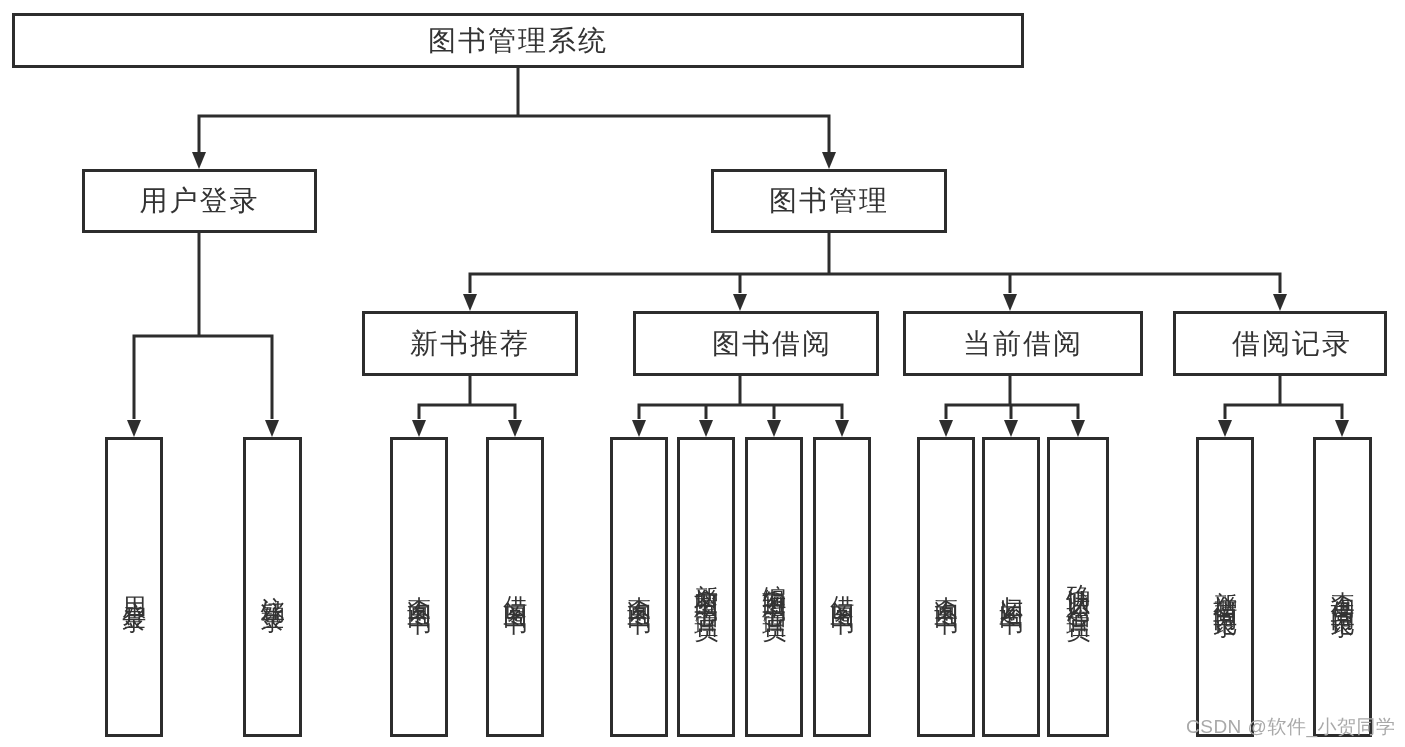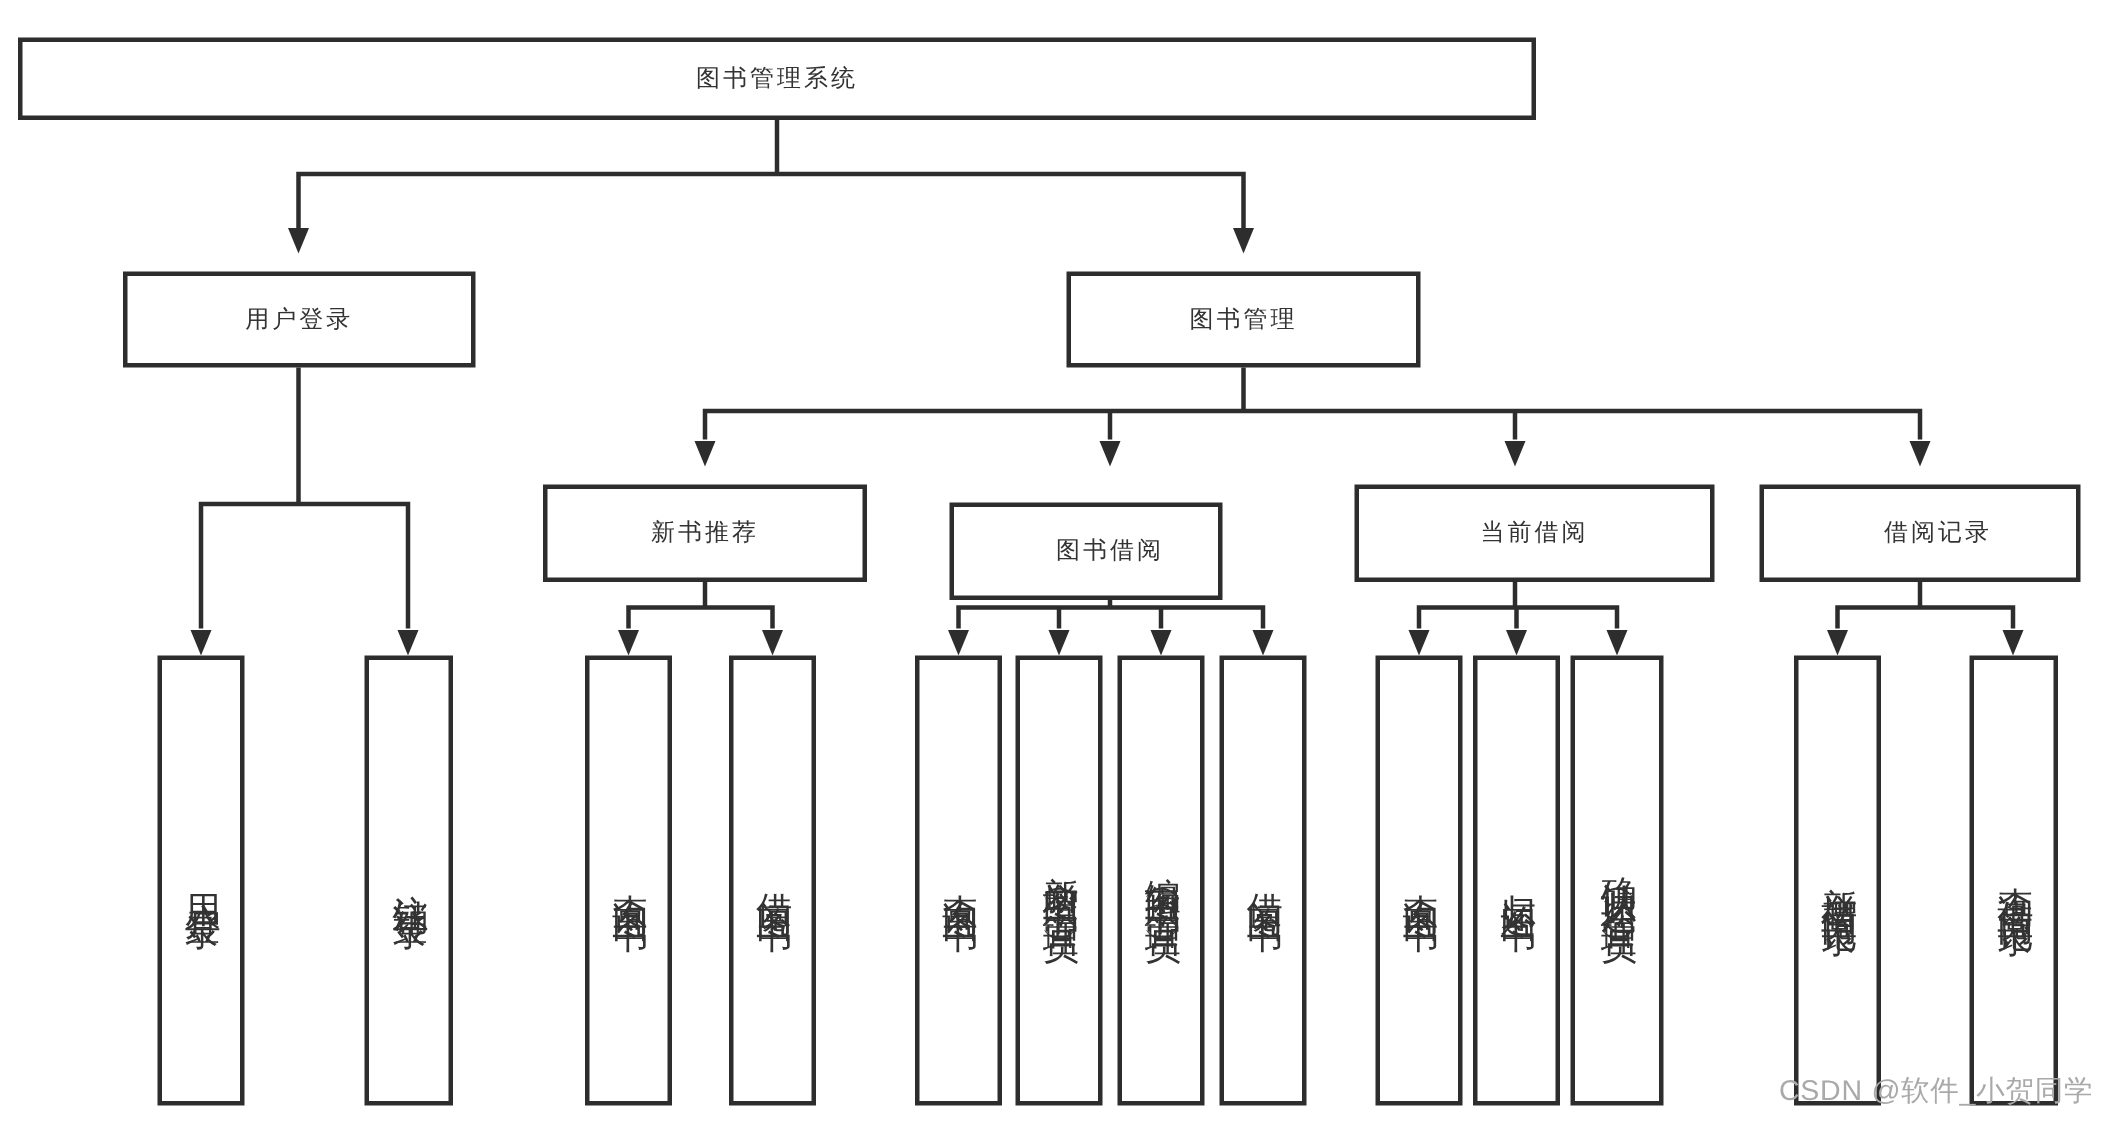--- a/index.html
+++ b/index.html
@@ -21,21 +21,21 @@
     position: absolute;
     box-sizing: border-box;
     background: #ffffff;
     border: 3px solid #2d2d2d;
     display: flex;
     align-items: center;
     justify-content: center;
     color: #333333;
     z-index: 2;
   }
-  .hbox { font-size: 16px; letter-spacing: 2px; white-space: nowrap; margin-top: 12px; }
+  .hbox { font-size: 28px; letter-spacing: 2px; white-space: nowrap; }
   .vbox span {
     writing-mode: vertical-rl;
     text-orientation: mixed;
     font-size: 24px;
     letter-spacing: 5px;
     line-height: 1.1;
     color: #333333;
   }
   .watermark {
     position: absolute;
@@ -45,21 +45,21 @@
     color: #a9a9a9;
     letter-spacing: 0.5px;
     white-space: nowrap;
     z-index: 3;
   }
   
   #node-root        { left: 12px;   top: 13px;  width: 1012px; height: 55px; }
   #node-login       { left: 82px;   top: 169px; width: 235px;  height: 64px; }
   #node-mgmt        { left: 711px;  top: 169px; width: 236px;  height: 64px; }
   #node-g0          { left: 362px;  top: 311px; width: 216px;  height: 65px; }
-  #node-g1          { left: 633px;  top: 323px; width: 182px;  height: 65px; padding-left: 32px; }
+  #node-g1          { left: 633px;  top: 311px; width: 246px;  height: 65px; padding-left: 32px; }
   #node-g2          { left: 903px;  top: 311px; width: 240px;  height: 65px; }
   #node-g3          { left: 1173px; top: 311px; width: 214px;  height: 65px; padding-left: 24px; }
   #node-u0 { left: 105px;  top: 437px; width: 58px; height: 300px; }
   #node-u1 { left: 243px;  top: 437px; width: 59px; height: 300px; }
   #node-n0 { left: 390px;  top: 437px; width: 58px; height: 300px; }
   #node-n1 { left: 486px;  top: 437px; width: 58px; height: 300px; }
   #node-b0 { left: 610px;  top: 437px; width: 58px; height: 300px; }
   #node-b1 { left: 677px;  top: 437px; width: 58px; height: 300px; }
   #node-b2 { left: 745px;  top: 437px; width: 58px; height: 300px; }
   #node-b3 { left: 813px;  top: 437px; width: 58px; height: 300px; }

